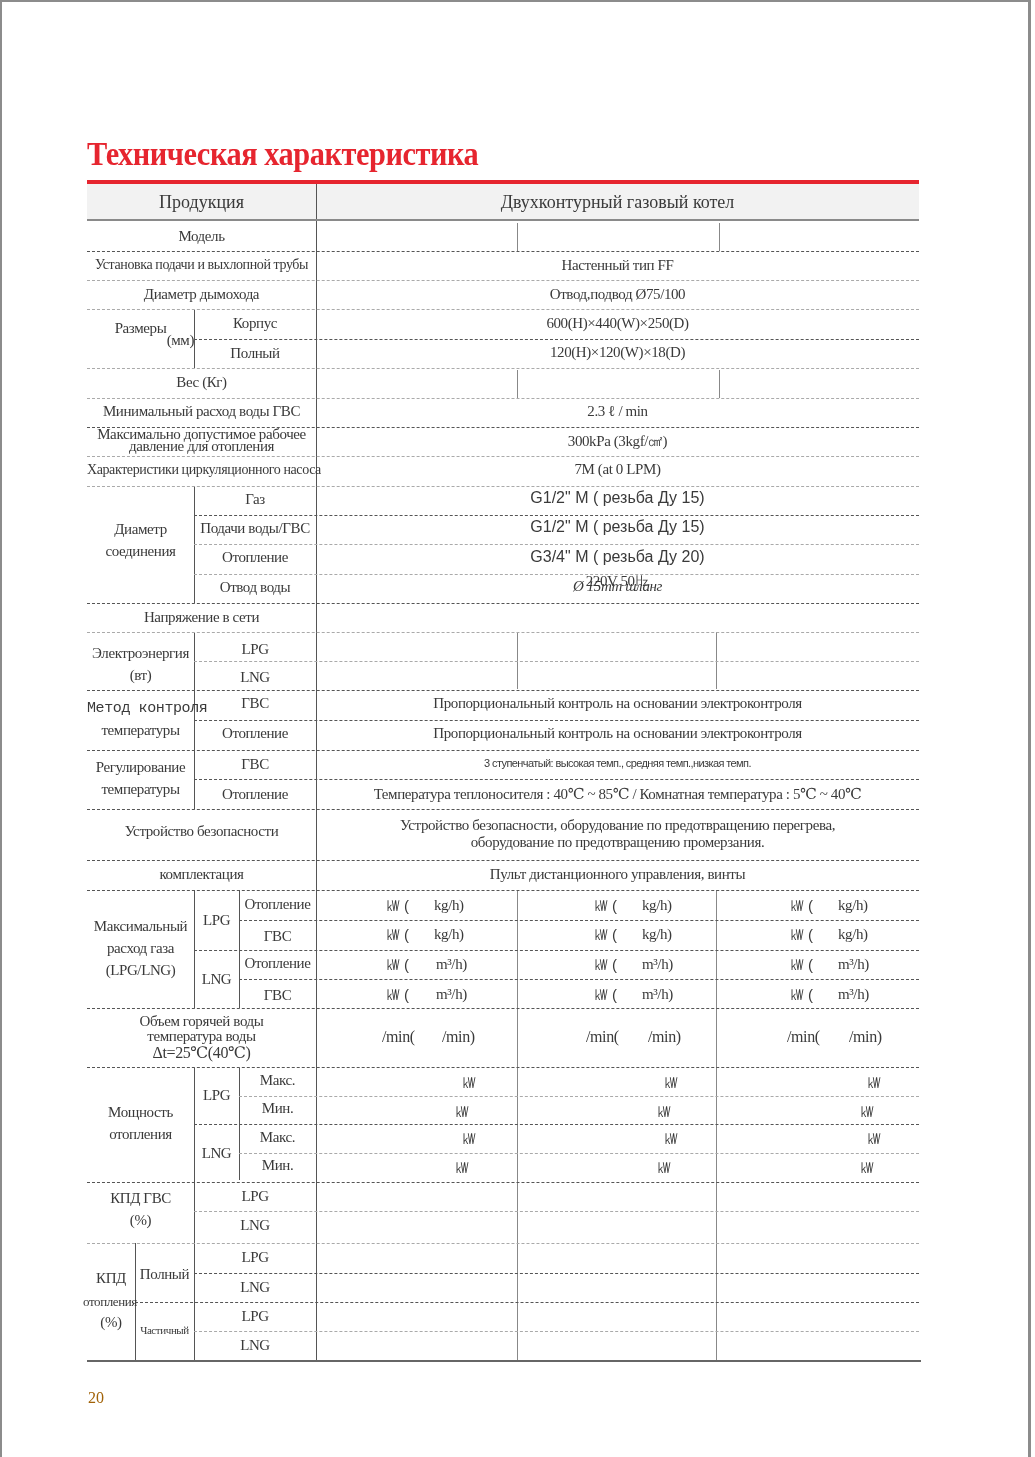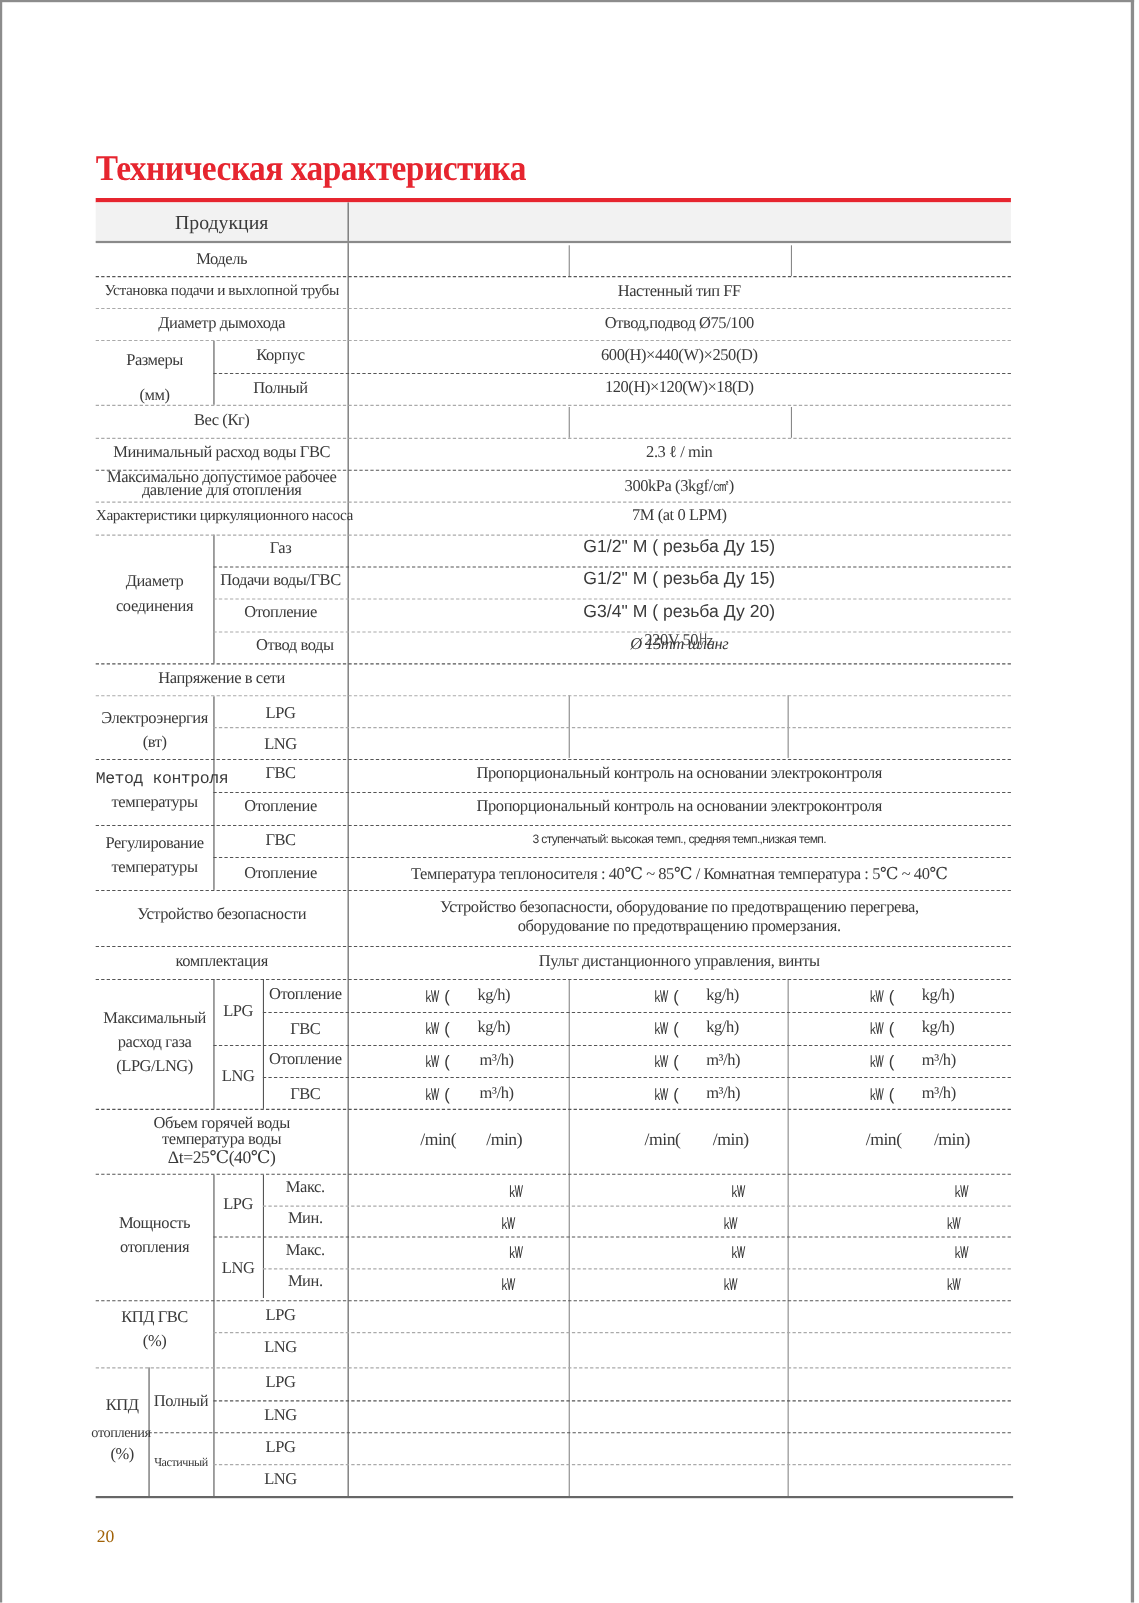--- a/index.html
+++ b/index.html
@@ -26,20 +26,21 @@
 </head>
 <body>
 
 <div class="frame"></div>
 
 <div class="title">Техническая характеристика</div>
 <div class="redline"></div>
 
 <div class="hdr">
   <div class="c1">Продукция</div>
+  <div class="c2">Двухконтурный газовый котел</div>
 </div>
 <div class="vl" style="left:316px;top:184px;height:35px;"></div>
 
 <div class="vl" style="left:316px;top:221px;height:1140px;"></div>
 
 <div class="vlg" style="left:517px;top:223px;height:28px;"></div>
 <div class="vlg" style="left:719px;top:223px;height:28px;"></div>
 <div class="vlg" style="left:517px;top:370px;height:28px;"></div>
 <div class="vlg" style="left:719px;top:370px;height:28px;"></div>
 <div class="vlg" style="left:517px;top:632px;height:57px;"></div>
@@ -91,35 +92,35 @@
 <div class="hdl" style="left:87px;top:1243px;width:832px;"></div>
 <div class="hd" style="left:194px;top:1273px;width:725px;"></div>
 <div class="hd" style="left:135px;top:1302px;width:784px;"></div>
 <div class="hdl" style="left:194px;top:1331px;width:725px;"></div>
 <div class="hs" style="left:87px;top:1360px;width:834px;"></div>
 
 <div class="t" style="left:87px;width:229px;top:228px;">Модель</div>
 <div class="t" style="left:87px;width:229px;top:257px;font-size:14px;">Установка подачи и выхлопной трубы</div>
 <div class="t" style="left:87px;width:229px;top:286px;">Диаметр дымохода</div>
 <div class="t" style="left:87px;width:107px;top:320px;">Размеры</div>
-<div class="t" style="left:87px;width:107px;top:352px;">(мм)</div>
+<div class="t" style="left:87px;width:107px;top:332px;text-align:right;">(мм)</div>
 <div class="t" style="left:194px;width:122px;top:315px;">Корпус</div>
 <div class="t" style="left:194px;width:122px;top:345px;">Полный</div>
 <div class="t" style="left:87px;width:229px;top:374px;">Вес (Кг)</div>
 <div class="t" style="left:87px;width:229px;top:403px;">Минимальный расход воды ГВС</div>
 <div class="t" style="left:87px;width:229px;top:427px;line-height:15px;">Максимально допустимое рабочее</div>
 <div class="t" style="left:87px;width:229px;top:439px;line-height:15px;">давление для отопления</div>
 <div class="t" style="left:87px;width:229px;top:462px;font-size:14px;">Характеристики циркуляционного насоса</div>
 
 <div class="t" style="left:87px;width:107px;top:521px;">Диаметр</div>
 <div class="t" style="left:87px;width:107px;top:543px;">соединения</div>
 <div class="t" style="left:194px;width:122px;top:491px;">Газ</div>
 <div class="t" style="left:194px;width:122px;top:520px;">Подачи воды/ГВС</div>
 <div class="t" style="left:194px;width:122px;top:549px;">Отопление</div>
-<div class="t" style="left:194px;width:122px;top:579px;padding-left:13px;">Отвод воды</div>
+<div class="t" style="left:194px;width:122px;top:579px;">Отвод воды</div>
 
 <div class="t" style="left:87px;width:229px;top:609px;">Напряжение в сети</div>
 
 <div class="t" style="left:87px;width:107px;top:645px;">Электроэнергия</div>
 <div class="t" style="left:87px;width:107px;top:667px;">(вт)</div>
 <div class="t" style="left:194px;width:122px;top:641px;">LPG</div>
 <div class="t" style="left:194px;width:122px;top:669px;">LNG</div>
 
 <div class="t" style="left:87px;width:107px;top:700px;font-family:Liberation Mono, monospace;">Метод контроля</div>
 <div class="t" style="left:87px;width:107px;top:722px;">температуры</div>

